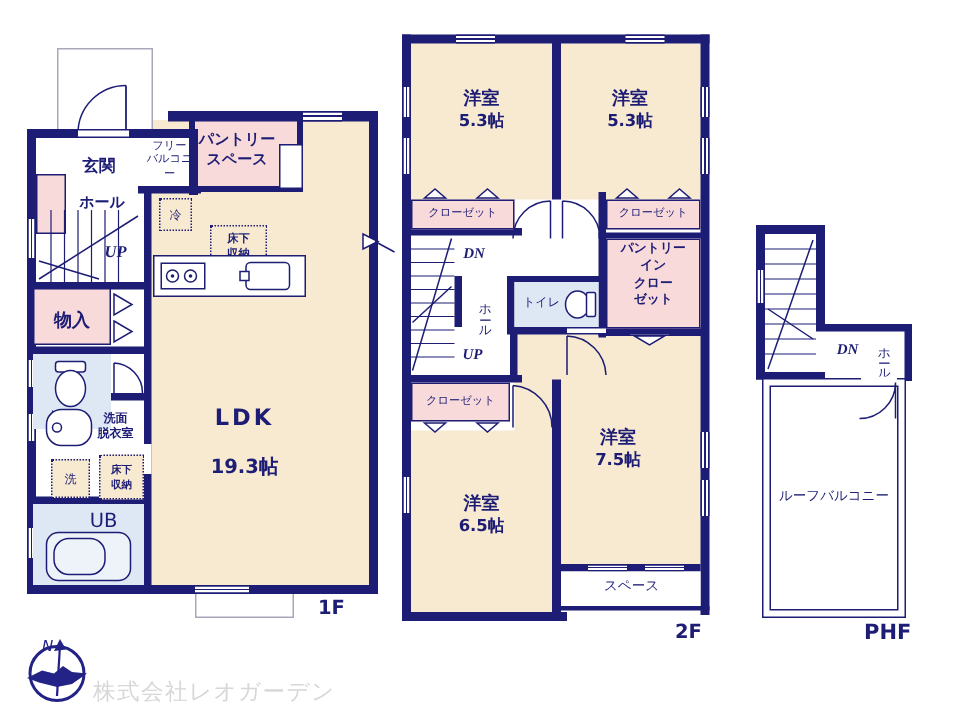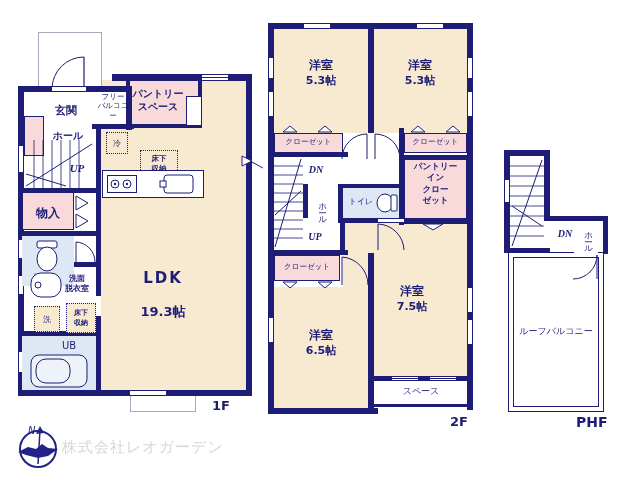--- a/index.html
+++ b/index.html
@@ -128,21 +128,21 @@
       <rect x="1" y="1" width="30" height="24" rx="10" fill="#fff" stroke="#1d1d75"></rect>
       <circle cx="8" cy="13" r="3" fill="none" stroke="#1d1d75"></circle>
     </svg>
     <div class="lbl pre" style="left:56px;top:274px;width:42px;font-size:8px;font-weight:bold;">洗面
 脱衣室</div>
     <div class="dotted" style="left:34px;top:306px;width:26px;height:26px;font-size:8px;">洗</div>
     <div class="dotted pre" style="left:66px;top:303px;width:30px;height:30px;font-size:7px;font-weight:bold;">床下
 収納</div>
 
     <div class="blue" style="left:22px;top:336px;width:74px;height:54px;"></div>
-    <div class="lbl" style="left:54px;top:340px;width:30px;font-size:10px;">UB</div>
+    <div class="lbl" style="left:54px;top:340px;width:30px;font-size:13px;">UB</div>
     <svg style="left:30px;top:354px;" width="58" height="34" viewBox="0 0 58 34">
       <rect x="1" y="1" width="56" height="32" rx="8" fill="#eef3fa" stroke="#1d1d75"></rect>
       <rect x="6" y="5" width="34" height="24" rx="10" fill="none" stroke="#1d1d75"></rect>
     </svg>
 
     <div class="lbl" style="left:128px;top:269px;width:70px;font-size:15px;font-weight:bold;letter-spacing:2px;">LDK</div>
     <div class="lbl" style="left:128px;top:304px;width:70px;font-size:13px;font-weight:bold;">19.3帖</div>
     <div class="outl" style="left:130px;top:396px;width:66px;height:16px;border-top:none;"></div>
     <div class="flr" style="left:212px;top:398px;text-align:right;">1F</div>
   </div>
@@ -301,16 +301,16 @@
   </div>
 
   <div>
     <svg style="left:14px;top:420px;" width="50" height="54" viewBox="0 0 50 54">
       <circle cx="24" cy="29" r="18" fill="none" stroke="#232387" stroke-width="2"></circle>
       <path d="M24,44 L26,10" stroke="#232387" stroke-width="1.5" fill="none"></path>
       <polygon points="26,6 22,14 30,13" fill="#232387"></polygon>
       <path d="M4,32 L14,27 L22,29 L28,24 L34,28 L44,29 L34,36 L24,38 L12,35 Z" fill="#232387"></path>
       <text x="14" y="14" font-size="10" font-style="italic" fill="#232387">N</text>
     </svg>
-    <div class="wm" style="left:62px;top:438px;">株式会社レオガーデン</div>
+    <div class="wm" style="left:62px;top:452px;">株式会社レオガーデン</div>
   </div>
 
 </div>
 
 </body></html>

